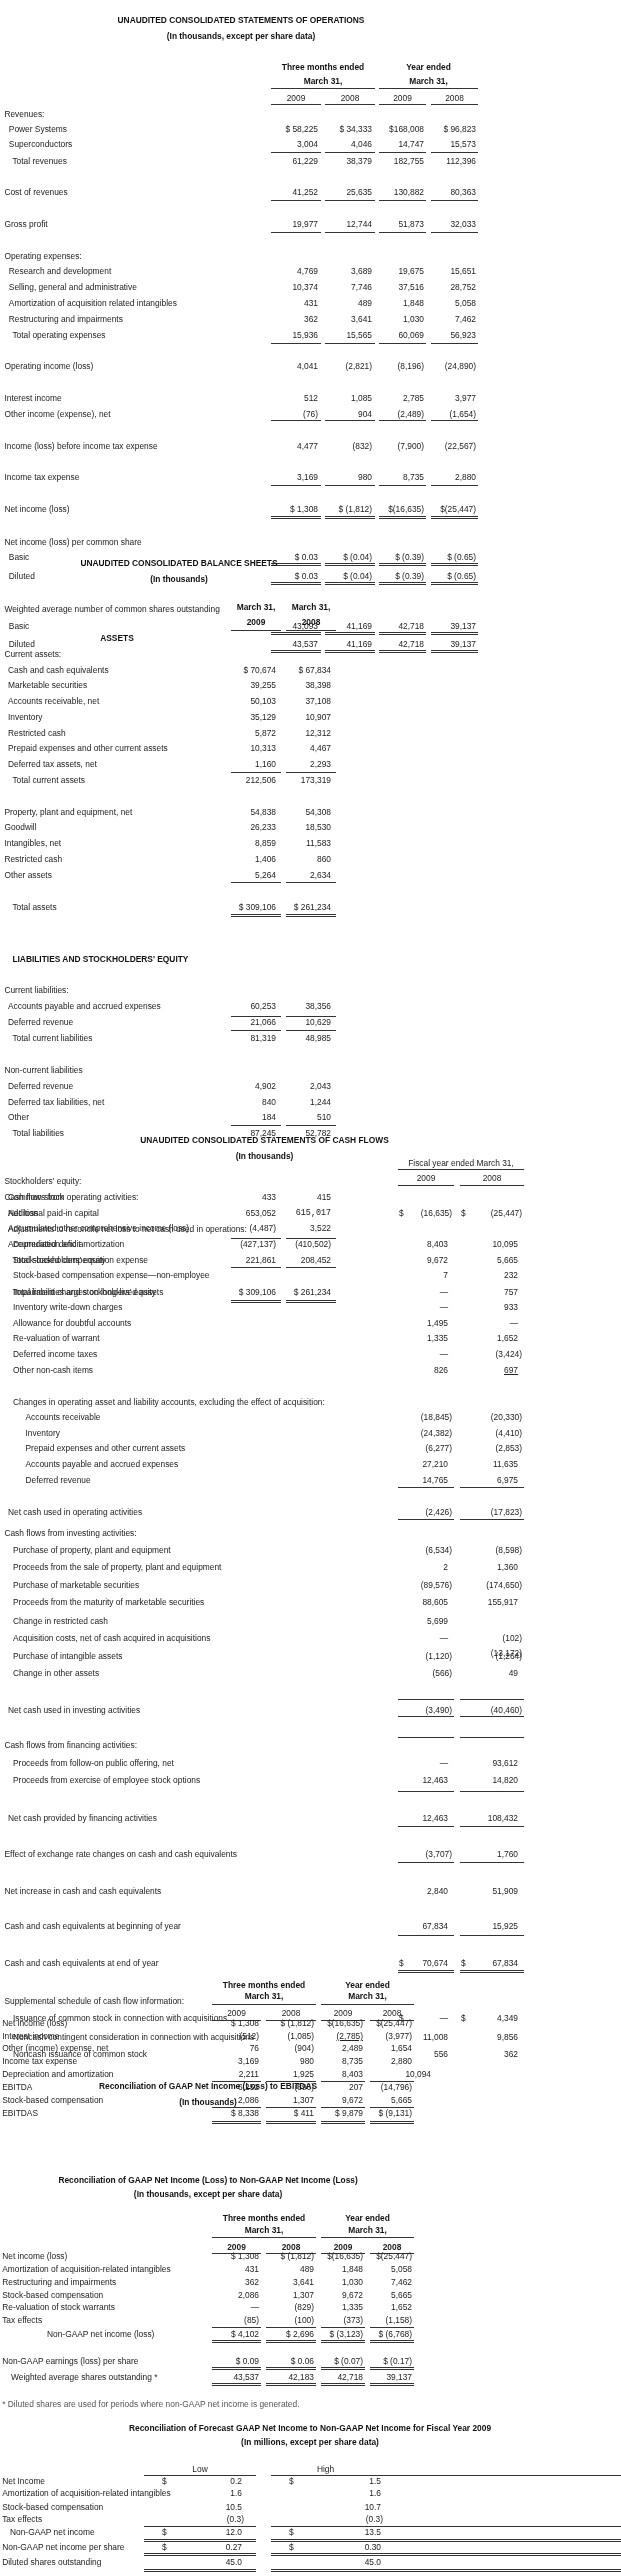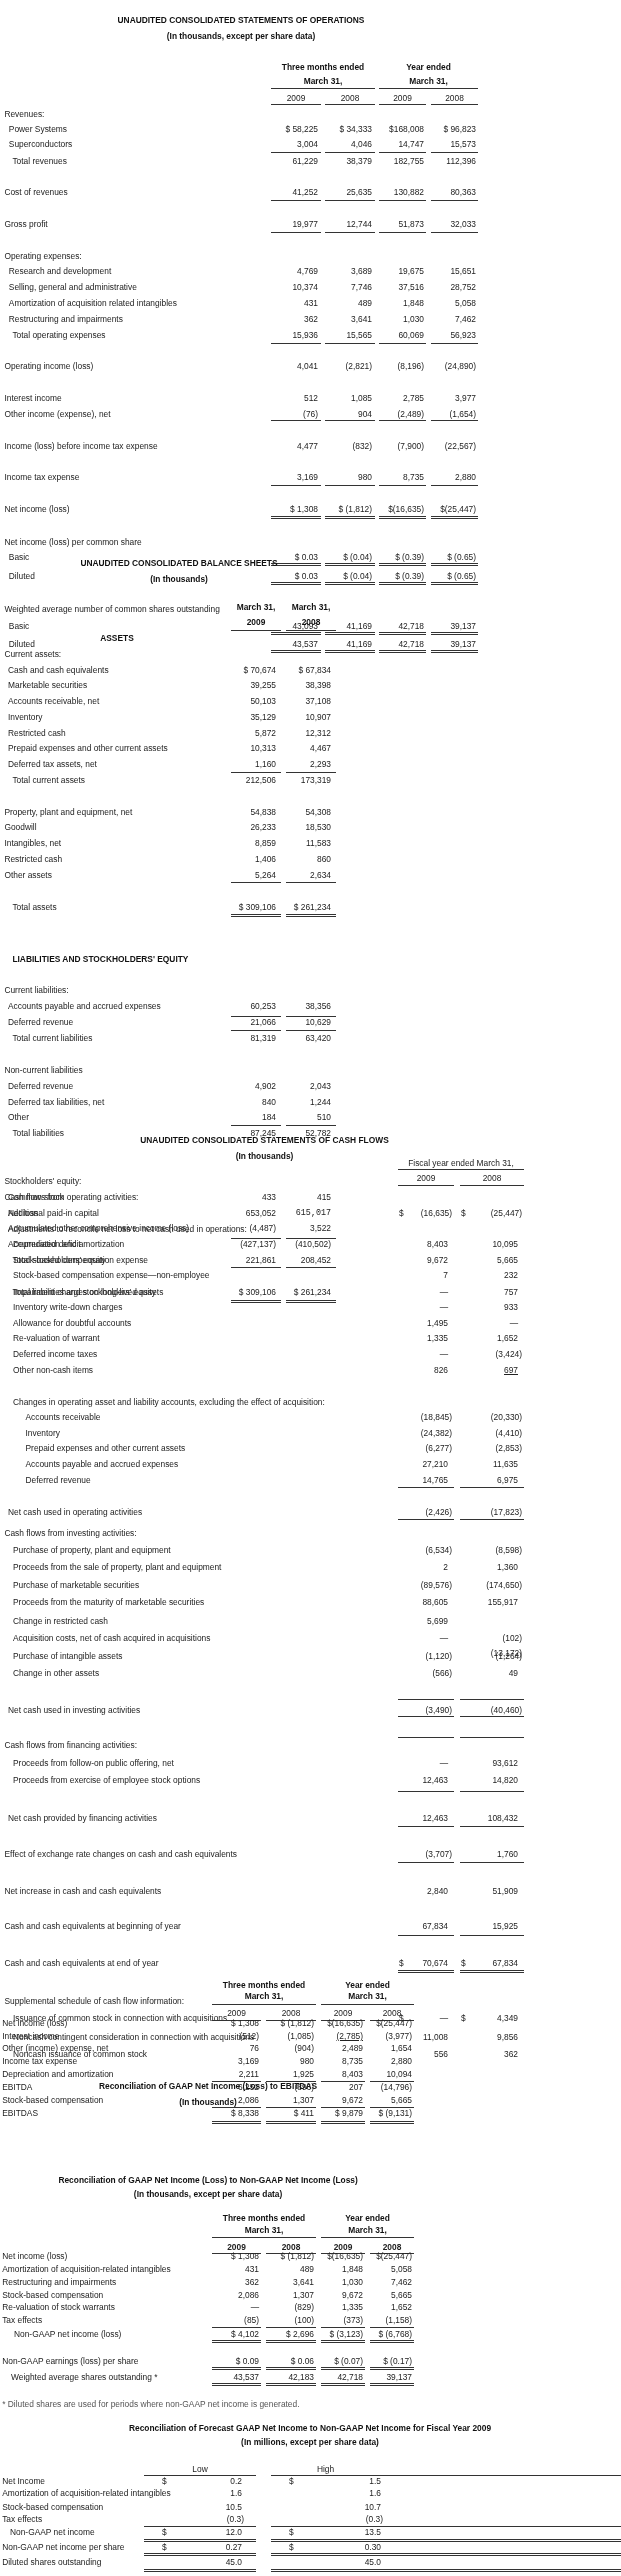--- a/index.html
+++ b/index.html
@@ -239,21 +239,21 @@
     <div class="val" style="left: 286px; top: 902px; width: 45px;">$ 261,234</div>
     <div class="lbl" style="left: 4.4px; top: 985px;">Current liabilities:</div>
     <div class="lbl" style="left: 8px; top: 1001px;">Accounts payable and accrued expenses</div>
     <div class="val" style="left: 231px; top: 1001px; width: 45px;">60,253</div>
     <div class="val" style="left: 286px; top: 1001px; width: 45px;">38,356</div>
     <div class="lbl" style="left: 8px; top: 1017px;">Deferred revenue</div>
     <div class="val" style="left: 231px; top: 1017px; width: 45px;">21,066</div>
     <div class="val" style="left: 286px; top: 1017px; width: 45px;">10,629</div>
     <div class="lbl" style="left: 12.4px; top: 1033px;">Total current liabilities</div>
     <div class="val" style="left: 231px; top: 1033px; width: 45px;">81,319</div>
-    <div class="val" style="left: 286px; top: 1033px; width: 45px;">63,420</div>
+    <div class="val" style="left: 286px; top: 1033px; width: 45px;">48,985</div>
     <div class="lbl" style="left: 4.4px; top: 1065px;">Non-current liabilities</div>
     <div class="lbl" style="left: 8px; top: 1081px;">Deferred revenue</div>
     <div class="val" style="left: 231px; top: 1081px; width: 45px;">4,902</div>
     <div class="val" style="left: 286px; top: 1081px; width: 45px;">2,043</div>
     <div class="lbl" style="left: 8px; top: 1097px;">Deferred tax liabilities, net</div>
     <div class="val" style="left: 231px; top: 1097px; width: 45px;">840</div>
     <div class="val" style="left: 286px; top: 1097px; width: 45px;">1,244</div>
     <div class="lbl" style="left: 8px; top: 1112px;">Other</div>
     <div class="val" style="left: 231px; top: 1112px; width: 45px;">184</div>
     <div class="val" style="left: 286px; top: 1112px; width: 45px;">510</div>
@@ -475,21 +475,21 @@
     <div class="val" style="left: 370px; top: 2043px; width: 42px;">1,654</div>
     <div class="lbl" style="left: 2.2px; top: 2056px;">Income tax expense</div>
     <div class="val" style="left: 212px; top: 2056px; width: 47px;">3,169</div>
     <div class="val" style="left: 266px; top: 2056px; width: 48px;">980</div>
     <div class="val" style="left: 321px; top: 2056px; width: 42px;">8,735</div>
     <div class="val" style="left: 370px; top: 2056px; width: 42px;">2,880</div>
     <div class="lbl" style="left: 2.2px; top: 2069px;">Depreciation and amortization</div>
     <div class="val" style="left: 212px; top: 2069px; width: 47px;">2,211</div>
     <div class="val" style="left: 266px; top: 2069px; width: 48px;">1,925</div>
     <div class="val" style="left: 321px; top: 2069px; width: 42px;">8,403</div>
-    <div class="val" style="left: 370px; top: 2069px; width: 42px;">10,094</div>
+    <div class="val" style="left: 389px; top: 2069px; width: 42px;">10,094</div>
     <div class="lbl" style="left: 2.2px; top: 2082px;">EBITDA</div>
     <div class="val" style="left: 212px; top: 2082px; width: 47px;">6,252</div>
     <div class="val" style="left: 266px; top: 2082px; width: 48px;">(896)</div>
     <div class="val" style="left: 321px; top: 2082px; width: 42px;">207</div>
     <div class="val" style="left: 370px; top: 2082px; width: 42px;">(14,796)</div>
     <div class="lbl" style="left: 2.2px; top: 2095px;">Stock-based compensation</div>
     <div class="val" style="left: 212px; top: 2095px; width: 47px;">2,086</div>
     <div class="val" style="left: 266px; top: 2095px; width: 48px;">1,307</div>
     <div class="val" style="left: 321px; top: 2095px; width: 42px;">9,672</div>
     <div class="val" style="left: 370px; top: 2095px; width: 42px;">5,665</div>
@@ -549,21 +549,21 @@
     <div class="lbl" style="left: 2.2px; top: 2302px;">Re-valuation of stock warrants</div>
     <div class="val" style="left: 212px; top: 2302px; width: 47px;">—</div>
     <div class="val" style="left: 266px; top: 2302px; width: 48px;">(829)</div>
     <div class="val" style="left: 321px; top: 2302px; width: 42px;">1,335</div>
     <div class="val" style="left: 370px; top: 2302px; width: 42px;">1,652</div>
     <div class="lbl" style="left: 2.2px; top: 2315px;">Tax effects</div>
     <div class="val" style="left: 212px; top: 2315px; width: 47px;">(85)</div>
     <div class="val" style="left: 266px; top: 2315px; width: 48px;">(100)</div>
     <div class="val" style="left: 321px; top: 2315px; width: 42px;">(373)</div>
     <div class="val" style="left: 370px; top: 2315px; width: 42px;">(1,158)</div>
-    <div class="lbl" style="left: 14px; top: 2329px;">Non-GAAP net income (loss)</div>
+    <div class="lbl" style="left: 0; top: 2329px; padding-left: 47px;">Non-GAAP net income (loss)</div>
     <div class="val" style="left: 212px; top: 2329px; width: 47px;">$ 4,102</div>
     <div class="val" style="left: 266px; top: 2329px; width: 48px;">$ 2,696</div>
     <div class="val" style="left: 321px; top: 2329px; width: 42px;">$ (3,123)</div>
     <div class="val" style="left: 370px; top: 2329px; width: 42px;">$ (6,768)</div>
     <div class="lbl" style="left: 2.2px; top: 2356px;">Non-GAAP earnings (loss) per share</div>
     <div class="val" style="left: 212px; top: 2356px; width: 47px;">$ 0.09</div>
     <div class="val" style="left: 266px; top: 2356px; width: 48px;">$ 0.06</div>
     <div class="val" style="left: 321px; top: 2356px; width: 42px;">$ (0.07)</div>
     <div class="val" style="left: 370px; top: 2356px; width: 42px;">$ (0.17)</div>
     <div class="lbl" style="left: 11px; top: 2372px;">Weighted average shares outstanding *</div>

